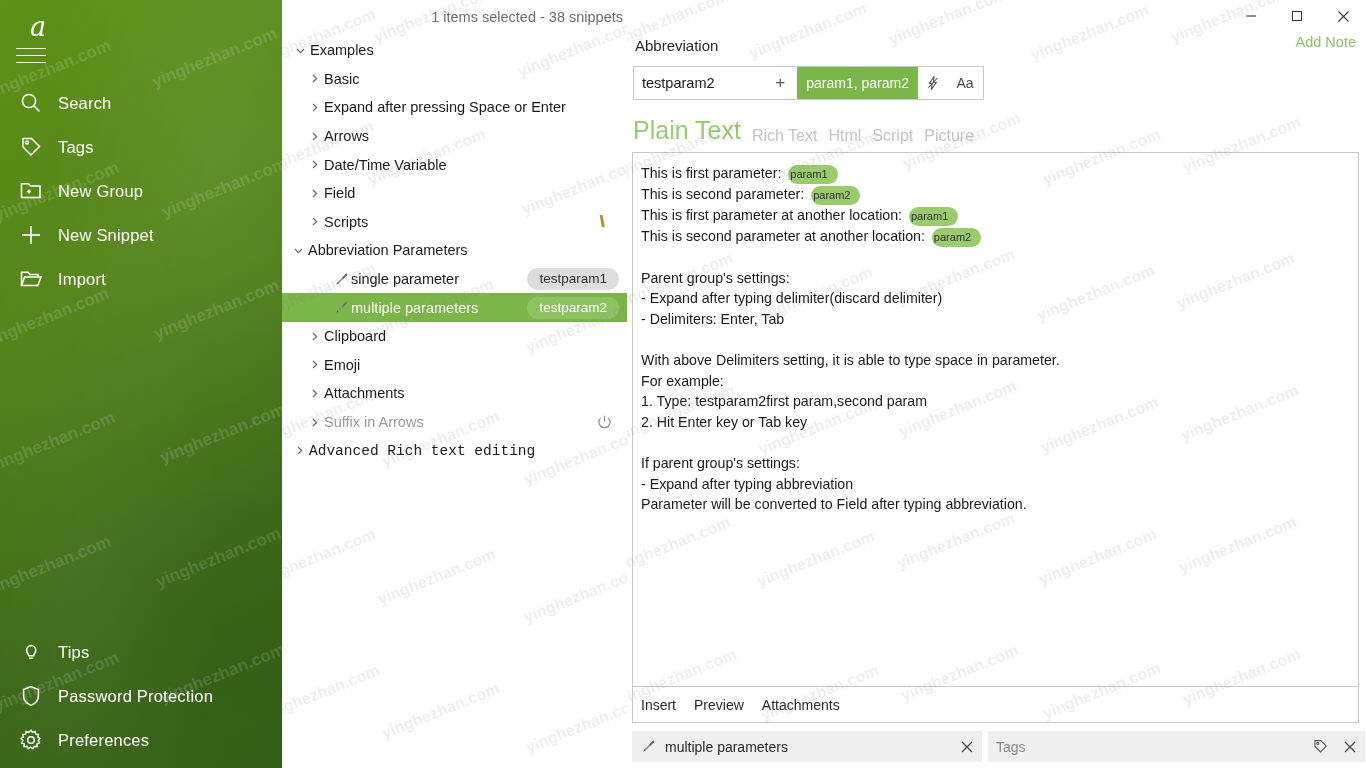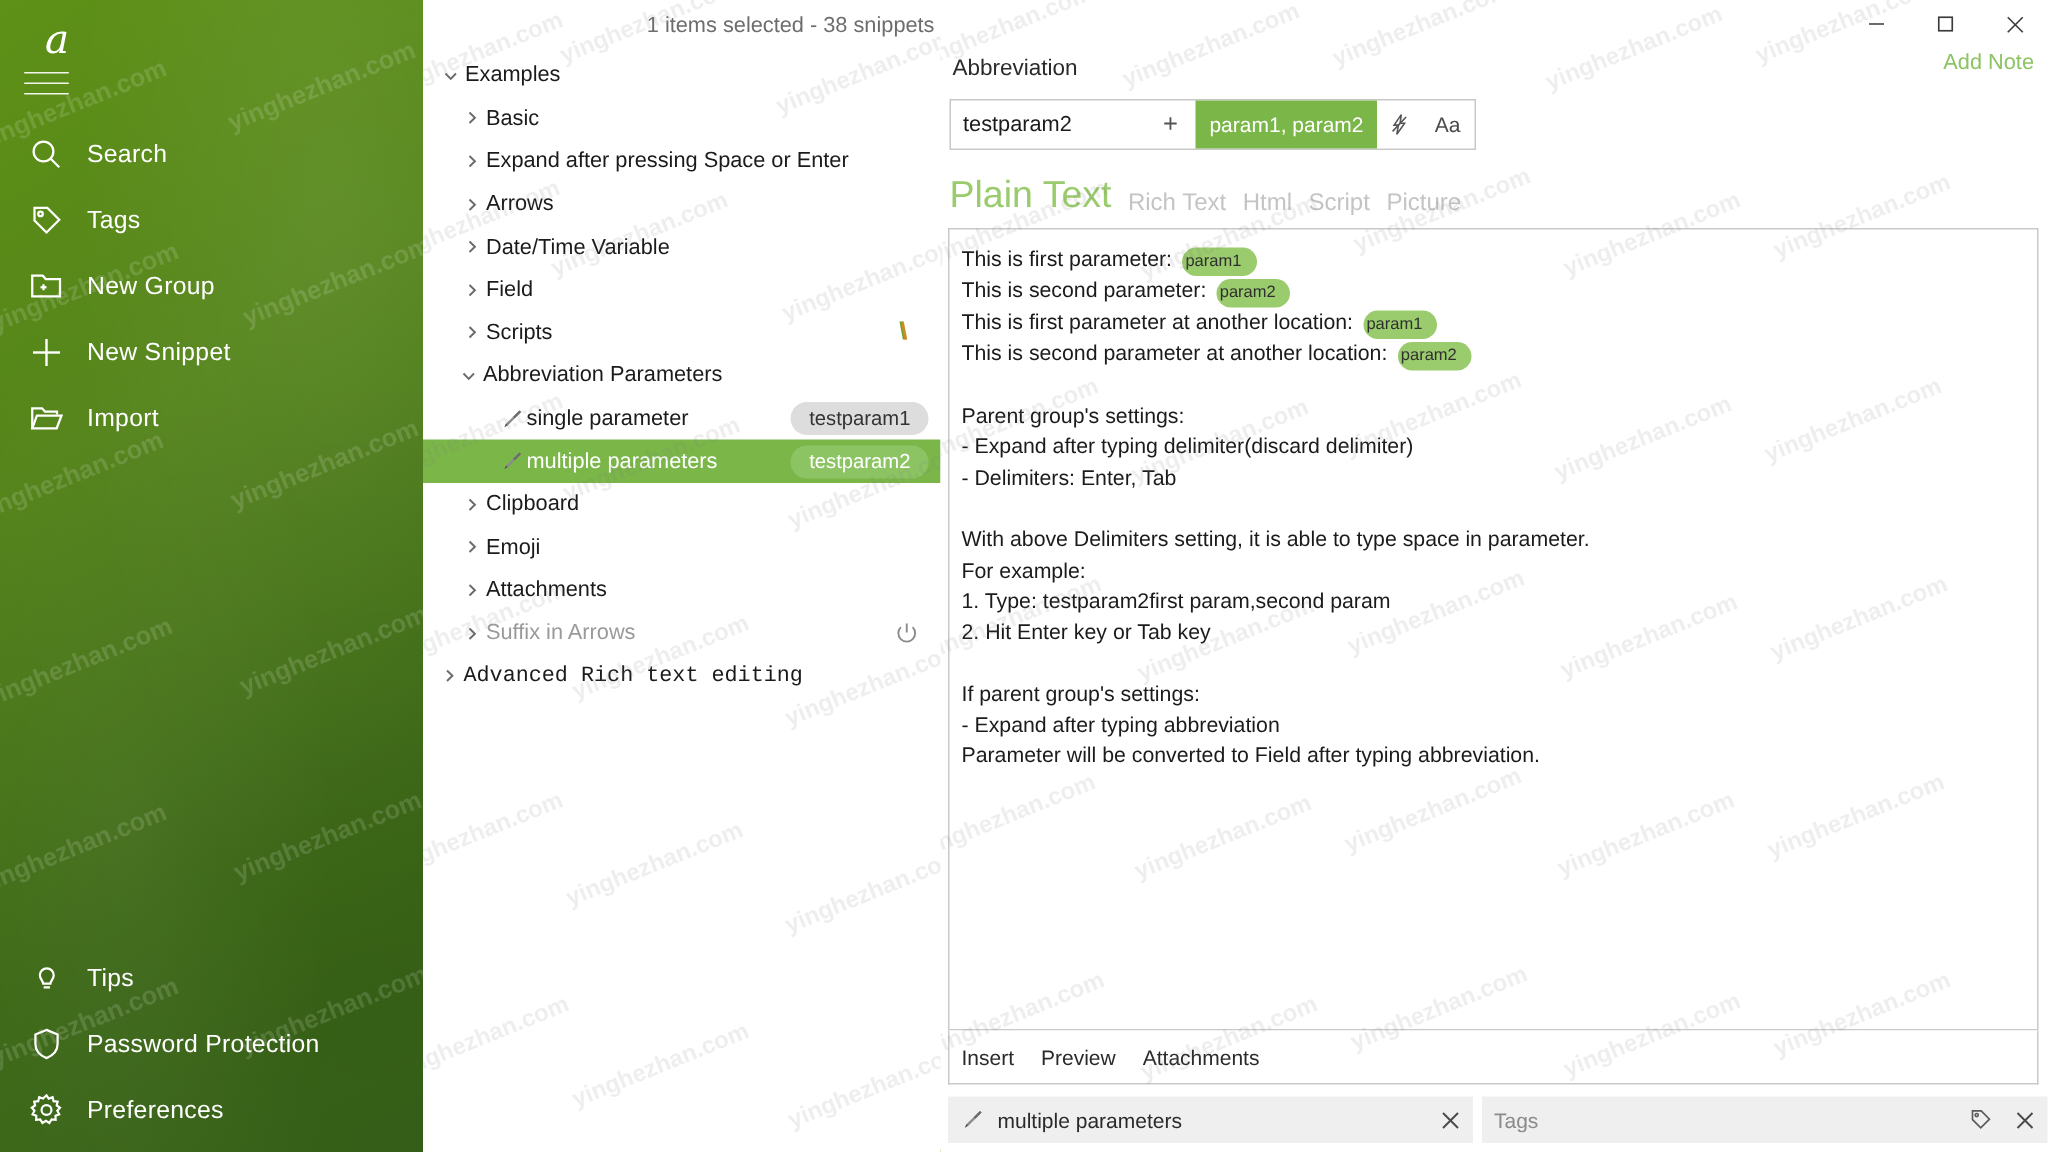--- a/index.html
+++ b/index.html
@@ -505,21 +505,21 @@
       <div class="tree-row" style="padding-left:22px;">
         <span class="chev">
           <svg width="13" height="13" viewBox="0 0 13 13" fill="none" stroke="currentColor" stroke-width="1.3">
               <path d="M5 3 L8.6 6.5 L5 10"></path>
             </svg>
         </span>
         <span class="tree-label">Scripts</span>
         <span class="slash-mark">\</span>
       </div>
 
-      <div class="tree-row" style="padding-left:20px;">
+      <div class="tree-row" style="padding-left:6px;">
         <span class="chev">
           <svg width="13" height="13" viewBox="0 0 13 13" fill="none" stroke="currentColor" stroke-width="1.3">
               <path d="M3 5 L6.5 8.6 L10 5"></path>
             </svg>
         </span>
         <span class="tree-label">Abbreviation Parameters</span>
       </div>
 
       <div class="tree-row" style="padding-left:51px;">
         <span class="pencil-ico">

